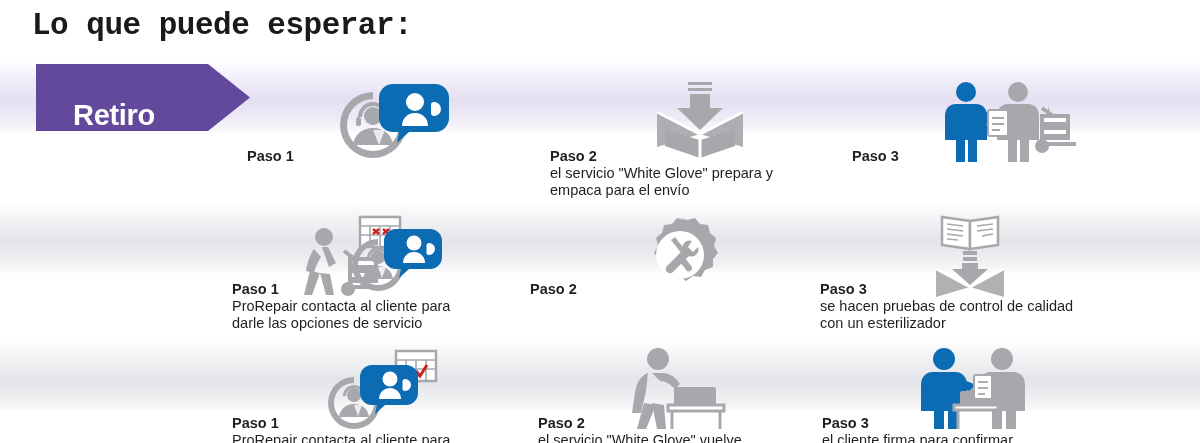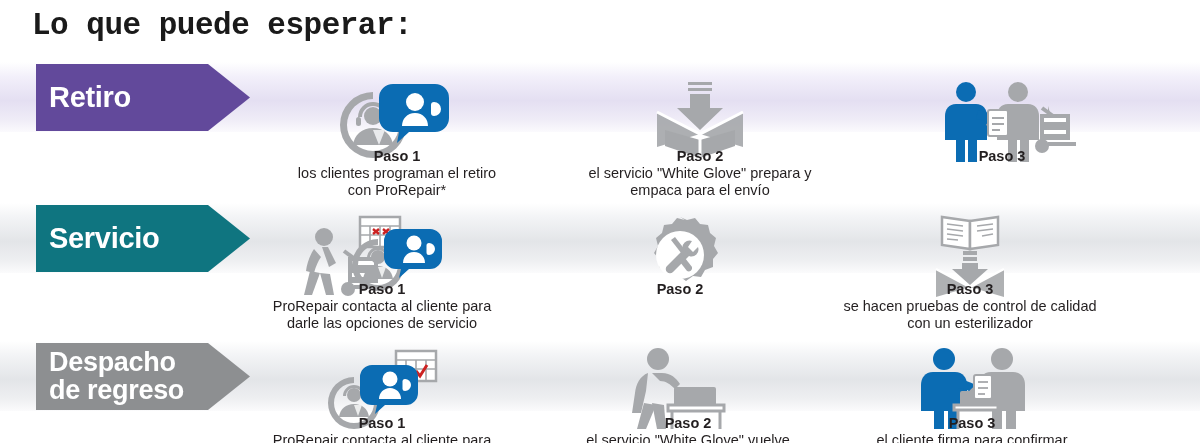--- a/index.html
+++ b/index.html
@@ -57,40 +57,40 @@
   }
 
   
   .banner {
     position: absolute;
     left: 36px;
     top: 2px;
     width: 214px;
     height: 67px;
     display: flex;
-    align-items: center;
+    align-items: flex-end;
     -webkit-clip-path: polygon(0 0, 172px 0, 214px 50%, 172px 100%, 0 100%);
     clip-path: polygon(0 0, 172px 0, 214px 50%, 172px 100%, 0 100%);
+    padding-left: 24px;
   }
   .banner-label {
     color: #ffffff;
     font-size: 29px;
     font-weight: bold;
     letter-spacing: -0.3px;
     line-height: 1.02;
     padding-left: 13px;
     white-space: pre-line;
   }
   .banner-2 .banner-label { font-size: 29px; }
   .banner-3 .banner-label { font-size: 27px; }
 
   
   .step {
     position: absolute;
-    text-align: center;
     width: 300px;
   }
   .step-icon {
     height: 82px;
     position: relative;
   }
   .step-icon svg { display: block; margin: 0 auto; }
   .step-title {
     font-size: 14.5px;
     font-weight: bold;
@@ -152,22 +152,20 @@
         </g>
         <g fill="#ffffff">
           <circle cx="88" cy="22" r="9"></circle>
           <path d="M88 33 c-8 0 -13 6 -13 13 h26 c0 -7 -5 -13 -13 -13z"></path>
           <path d="M107 22 a7 7 0 0 1 0 14 a3 3 0 0 1 -3 -3 v-8 a3 3 0 0 1 3 -3z"></path>
         </g>
       </svg>
     </div>
     <div class="step-headwrap">
       <div class="step-title">Paso 1</div>
-      <div class="step-desc">los clientes programan el retiro
-con ProRepair*</div>
     </div>
   </div>
 
   <div class="step r1s2">
     <div class="step-icon">
       <svg width="130" height="84" viewBox="0 0 130 84">
         <g fill="#a6a8ab">
           <rect x="53" y="2" width="24" height="3"></rect>
           <rect x="53" y="8" width="24" height="3"></rect>
           <path d="M55 14 h20 v14 h13 l-23 22 l-23 -22 h13z"></path>
@@ -225,23 +223,20 @@
     </div>
     <div class="step-headwrap">
       <div class="step-title">Paso 3</div>
     </div>
   </div>
 </div>
 
 <div class="row row-2">
   <div class="band band-gray"></div>
 
-  <div class="banner banner-2" style="background:#0f7580;">
-    <span class="banner-label">Servicio</span>
-  </div>
 
   <div class="step r2s1">
     <div class="step-icon">
       <svg width="180" height="84" viewBox="0 0 180 84">
         <g fill="#ffffff" stroke="#a6a8ab" stroke-width="2.5">
           <rect x="68" y="4" width="40" height="30"></rect>
         </g>
         <g stroke="#a6a8ab" stroke-width="1.6">
           <line x1="68" y1="13" x2="108" y2="13"></line>
           <line x1="78" y1="13" x2="78" y2="34"></line>
@@ -341,24 +336,20 @@
       <div class="step-title">Paso 3</div>
       <div class="step-desc">se hacen pruebas de control de calidad
 con un esterilizador</div>
     </div>
   </div>
 </div>
 
 <div class="row row-3">
   <div class="band band-gray"></div>
 
-  <div class="banner banner-3" style="background:#8d8f91;">
-    <span class="banner-label">Despacho
-de regreso</span>
-  </div>
 
   <div class="step r3s1">
     <div class="step-icon">
       <svg width="180" height="84" viewBox="0 0 180 84">
         <g fill="#ffffff" stroke="#a6a8ab" stroke-width="2.5">
           <rect x="104" y="4" width="40" height="30"></rect>
         </g>
         <g stroke="#a6a8ab" stroke-width="1.6">
           <line x1="104" y1="13" x2="144" y2="13"></line>
           <line x1="114" y1="13" x2="114" y2="34"></line>

